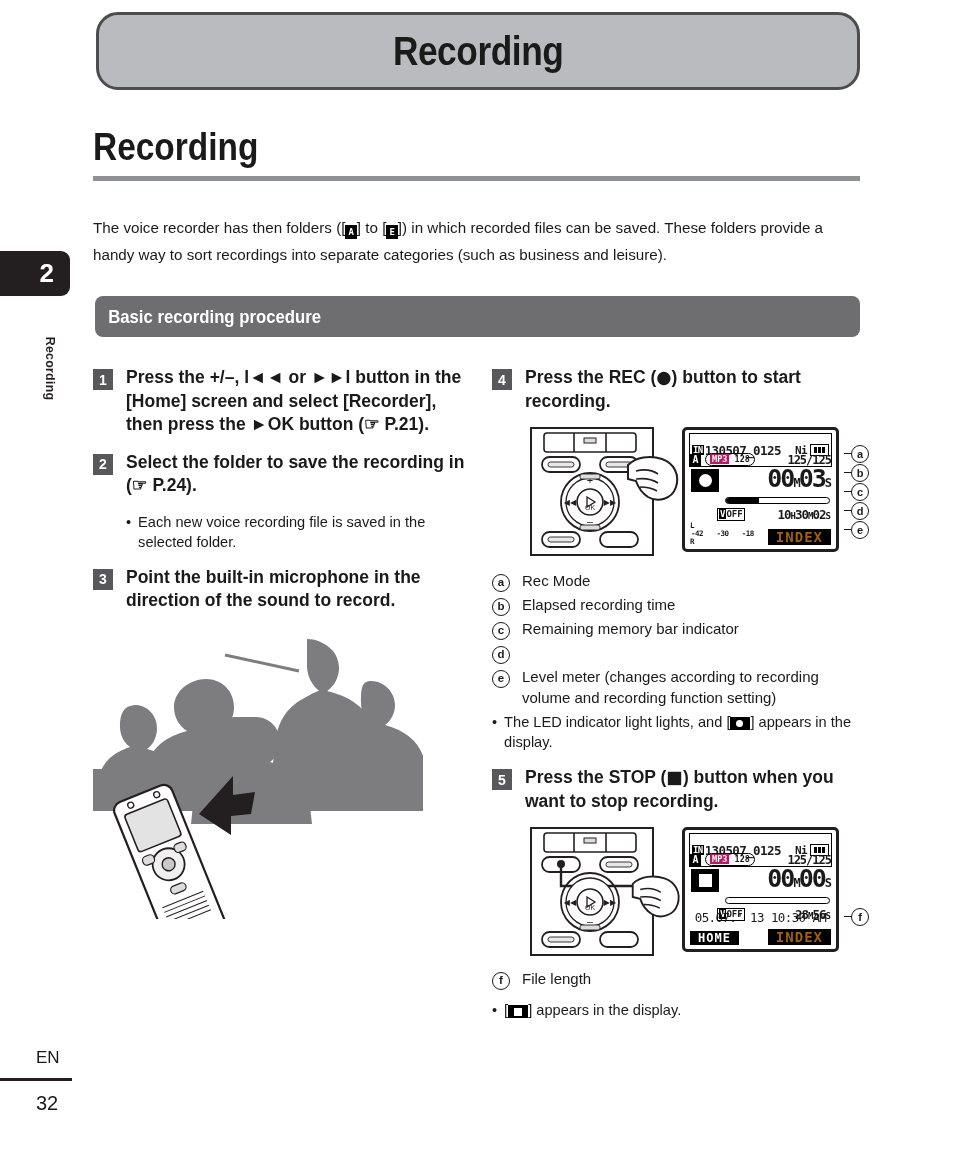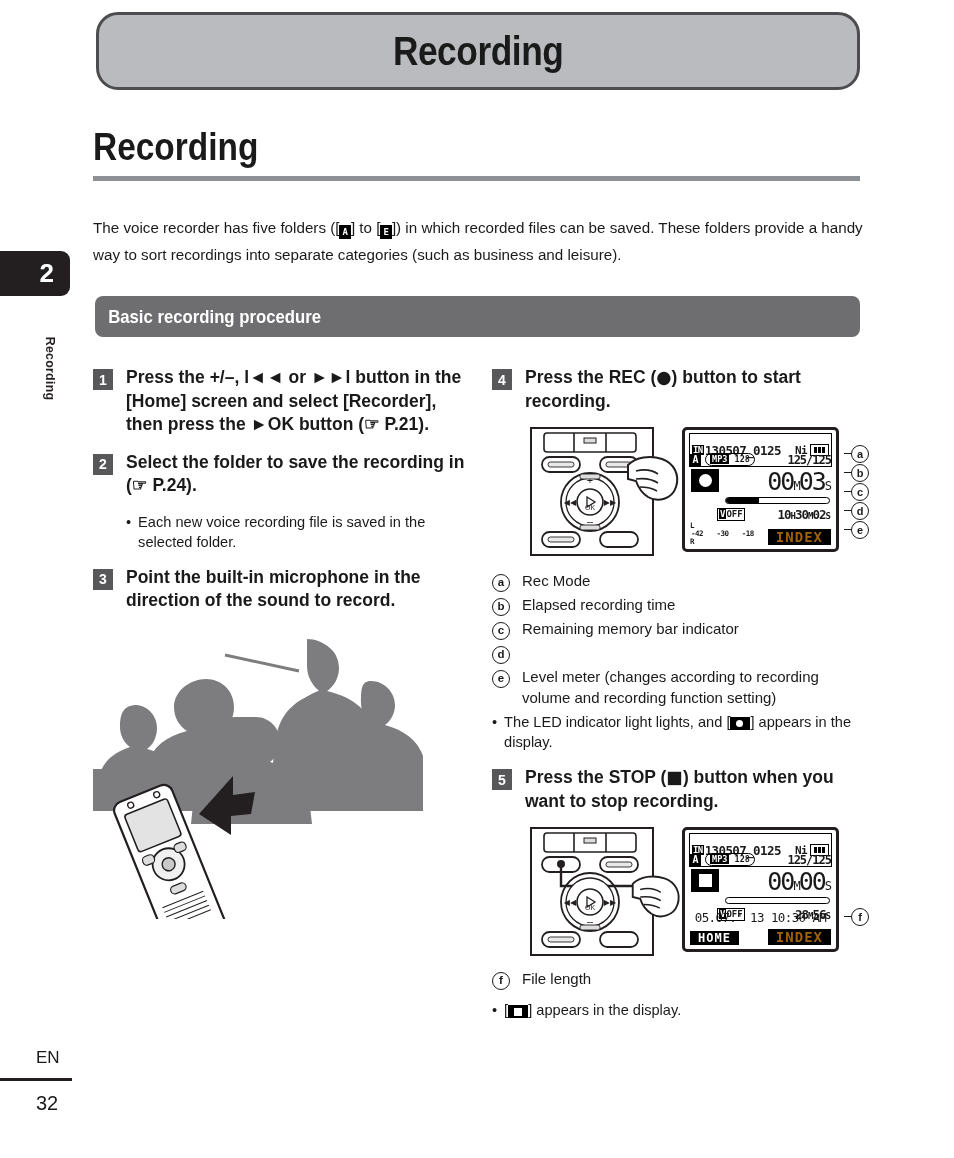--- a/index.html
+++ b/index.html
@@ -74,28 +74,28 @@
           font-weight:bold;}
   .batt{width:17px;height:10px;border:1.5px solid #000;margin-left:3px;
         display:flex;align-items:center;justify-content:center;gap:1px;}
   .batt i{display:block;width:3px;height:6px;background:#000;}
   .lcd-row2{position:absolute;left:5px;top:23px;right:5px;height:13px;
             display:flex;align-items:center;font-family:"DejaVu Sans Mono", monospace;}
   .box-a{background:#000;color:#fff;font-size:10px;font-weight:bold;
          padding:0 2.5px;line-height:12px;}
   .pill{border:1.5px solid #000;border-radius:7px;font-size:8.5px;font-weight:bold;
         padding:0 4px;margin-left:4px;line-height:11px;}
-  .pill b{background:#000000;color:#fff;padding:0 2px;}
+  .pill b{background:#be185d;color:#fff;padding:0 2px;}
   .cnt{margin-left:auto;font-size:12px;font-weight:bold;letter-spacing:-1px;}
   .rec-ico{position:absolute;left:6px;top:39px;width:28px;height:23px;background:#000;
            display:flex;align-items:center;justify-content:center;}
   .rec-ico .c{width:13px;height:13px;border-radius:50%;background:#fff;}
   .rec-ico .s{width:13px;height:13px;background:#fff;}
   .big-time{position:absolute;right:6px;top:36px;font-family:"DejaVu Sans Mono", monospace;
-            font-size:25px;font-weight:normal;letter-spacing:-2px;line-height:32px;}
+            font-size:25px;font-weight:bold;letter-spacing:-2px;line-height:26px;}
   .big-time small{font-size:12px;}
   .memb{position:absolute;left:40px;right:6px;top:67px;height:7px;border:1.5px solid #000;
         border-radius:4px;box-sizing:border-box;overflow:hidden;}
   .memb i{display:block;height:100%;background:#000;}
   .lcd-row4{position:absolute;left:6px;right:6px;top:77px;display:flex;align-items:center;
             font-family:"DejaVu Sans Mono", monospace;}
   .offtag{border:1.5px solid #000;font-size:9px;font-weight:bold;padding:0 1px;
           line-height:11px;margin-left:26px;}
   .offtag b{background:#000;color:#fff;padding:0 1px;}
   .rem{margin-left:auto;font-size:12.5px;font-weight:bold;letter-spacing:-1px;text-align:right;}
@@ -154,21 +154,21 @@
 
 <div class="chap-tab">
   <span>2</span>
 </div>
 <div class="side-vert">Recording</div>
 
 <div class="page-h1">Recording</div>
 <div class="h1-rule"></div>
 
 <p class="intro">
-  <span>The voice recorder has five folders ([</span><span class="inline-ico">A</span><span>] to [</span><span class="inline-ico">E</span><span>]) in which recorded files can be saved. These folders provide a handy way to sort recordings into separate categories (such as business and leisure).</span>
+  <span>The voice recorder has then folders ([</span><span class="inline-ico">A</span><span>] to [</span><span class="inline-ico">E</span><span>]) in which recorded files can be saved. These folders provide a handy way to sort recordings into separate categories (such as business and leisure).</span>
 </p>
 
 <div class="sect-bar">
   <span>Basic recording procedure</span>
 </div>
 
 <div class="col-left">
 
   <div class="step">
     <div class="step-num">1</div>

